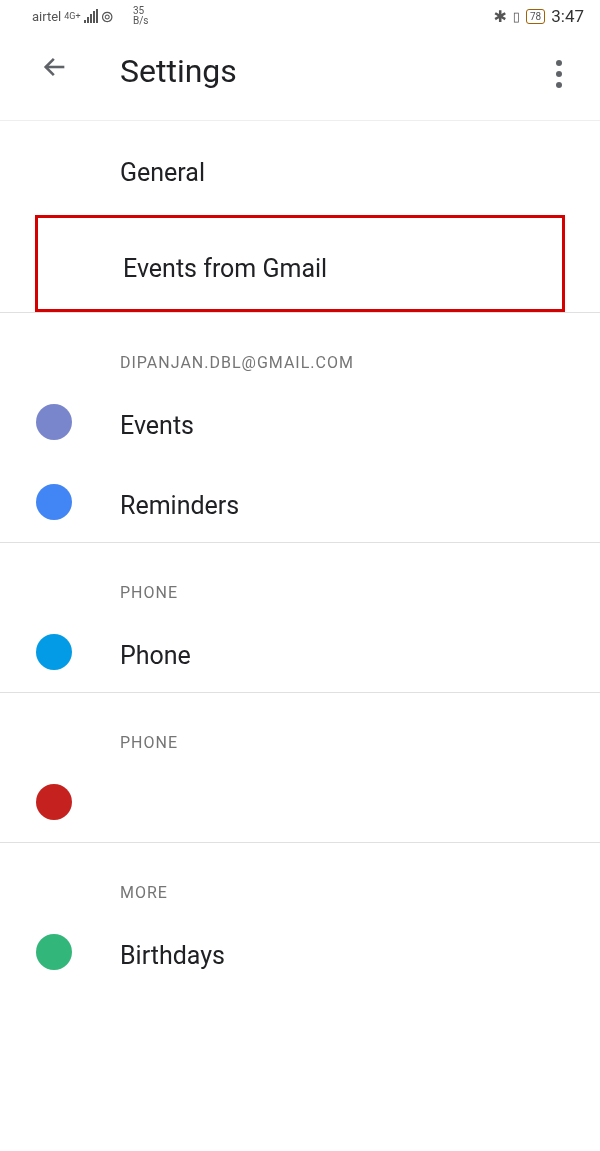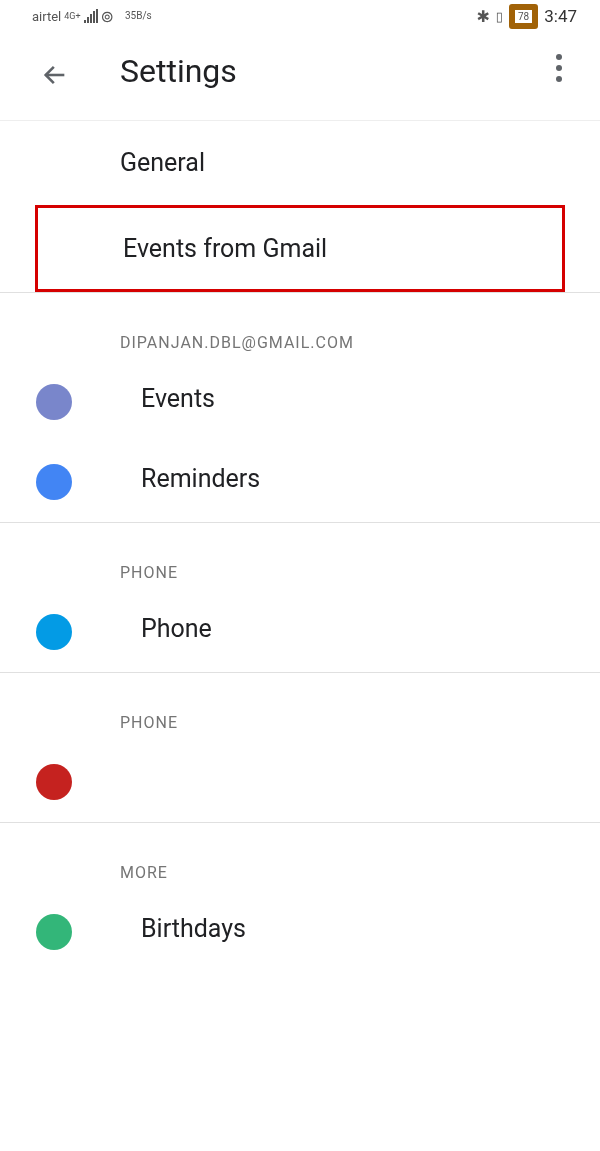--- a/index.html
+++ b/index.html
@@ -12,58 +12,58 @@
       width: 600px;
       height: 1151px;
       background: #ffffff;
       position: relative;
       overflow: hidden;
     }
     .status-bar {
       display: flex;
       justify-content: space-between;
       align-items: center;
-      padding: 6px 23px 6px 32px;
+      padding: 6px 16px 6px 32px;
       font-size: 13px;
       color: #555;
       height: 32px;
     }
     .status-left {
       display: flex;
       align-items: center;
       gap: 3px;
     }
     .status-right {
       display: flex;
       align-items: center;
       gap: 6px;
     }
     .status-speed {
       display: flex;
-      flex-direction: row;
+      flex-direction: column;
       font-size: 10px;
       line-height: 1;
-      margin-left: 8px;
+      margin-left: 16px;
     }
     .status-time {
       font-size: 17px;
       color: #333;
     }
     .battery {
       display: inline-flex;
       align-items: center;
-      border: 6px solid #a16207;
+      border: 1px solid #a16207;
       border-radius: 3px;
       padding: 1px 3px;
       font-size: 10px;
       position: relative;
     }
     .header {
       display: flex;
-      align-items: flex-end;
+      align-items: flex-start;
       padding: 20px 20px 30px 40px;
       position: relative;
       border-bottom: 1px solid #eee;
       margin-bottom: 1px;
     }
     .back-arrow {
       width: 30px;
       height: 30px;
       display: flex;
       align-items: center;
@@ -85,21 +85,21 @@
       padding: 8px;
     }
     .more-menu .dot {
       width: 6px;
       height: 6px;
       border-radius: 50%;
       background: #5f6368;
     }
     .settings-item {
       display: flex;
-      padding: 26px 20px 26px 120px;
+      padding: 36px 20px 26px 120px;
       font-size: 25px;
       color: #202124;
       position: relative;
     }
     .highlighted {
       margin: 0 35px 0 35px;
       padding-left: 85px;
       border: 3px solid #d50000;
       margin-top: 2px;
     }
@@ -108,25 +108,24 @@
     }
     .section-header {
       padding: 40px 20px 10px 120px;
       font-size: 16px;
       color: #757575;
       font-weight: 400;
       letter-spacing: 1px;
     }
     .calendar-item {
       display: flex;
-      align-items: flex-start;
+      align-items: flex-end;
       padding: 22px 16px 22px 36px;
       font-size: 25px;
       color: #202124;
-      gap: 21px;
     }
     .color-dot {
       width: 36px;
       height: 36px;
       border-radius: 50%;
       margin-right: 48px;
       flex-shrink: 0;
     }
     .signal-bars {
       display: inline-flex;

